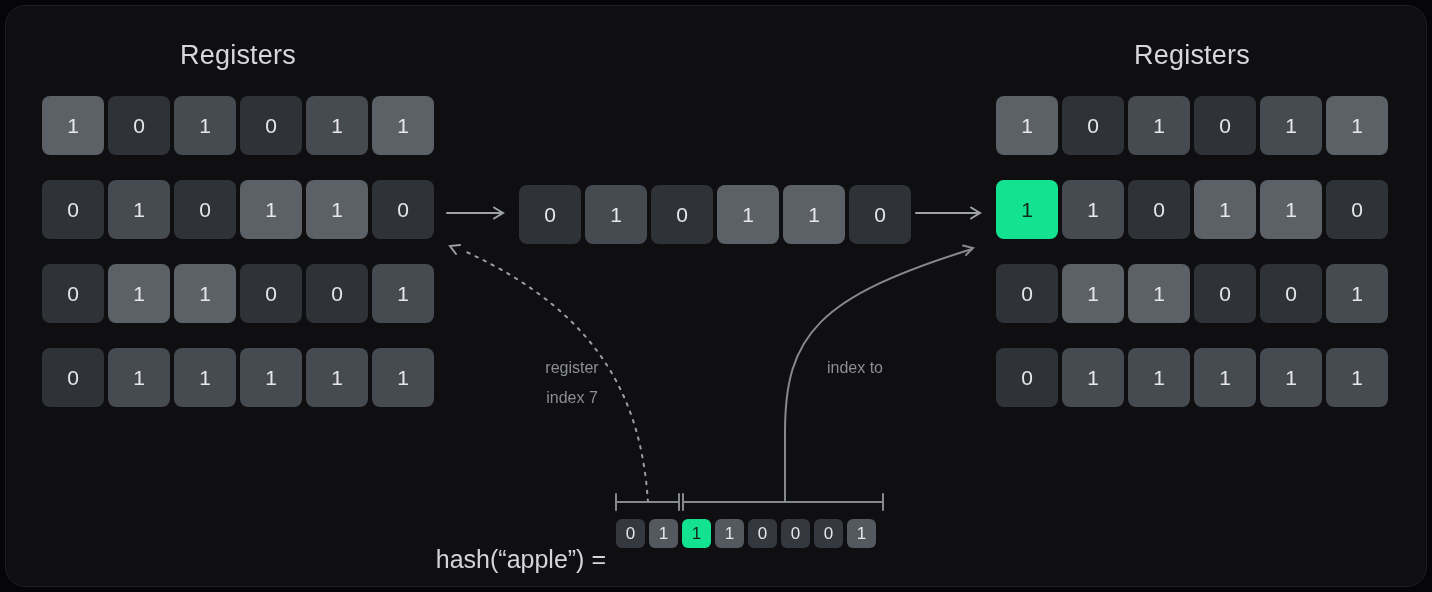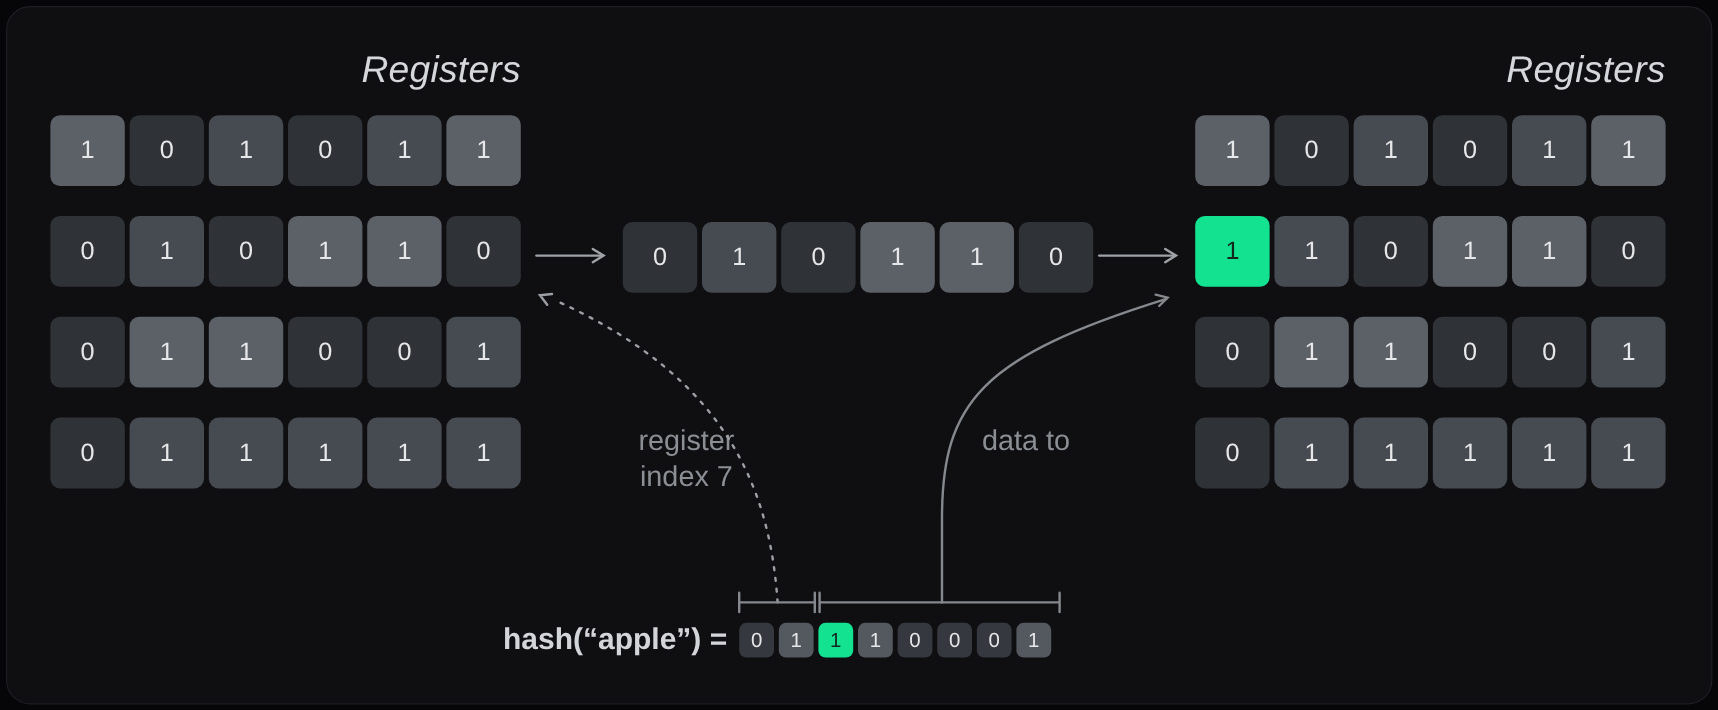--- a/index.html
+++ b/index.html
@@ -1,37 +1,37 @@
 <!DOCTYPE html>
 <html><head>
 <meta charset="utf-8">
 <style>
   html,body{margin:0;padding:0;background:#060608;}
   body{font-family:"Liberation Sans", sans-serif; -webkit-font-smoothing:antialiased;}
   .stage{position:relative;width:1432px;height:592px;background:#060608;overflow:hidden;}
   .panel{position:absolute;left:5px;top:5px;width:1420px;height:580px;background:#0f0f12;
          border:1px solid #1e1e23;border-radius:20px;}
   .abs{position:absolute;}
-  .title{width:392px;text-align:right;font-size:31px;color:#d6d7da;letter-spacing:.2px;font-style:italic;}
+  .title{width:392px;text-align:center;font-size:27px;color:#d6d7da;letter-spacing:.2px;}
   .grid{display:flex;flex-direction:column;gap:25px;}
   .cell-row{display:flex;gap:4px;}
   .cell{width:62px;height:59px;border-radius:8px;display:flex;align-items:center;justify-content:center;
         font-size:21px;color:#e6e7e9;}
   .cell.s-d{background:#2f3237}
   .cell.s-m{background:#464a51}
   .cell.s-l{background:#5c6168}
   .cell.s-g{background:#13e291;color:#13271d}
   .bits-row{display:flex;gap:4px;}
   .bit{width:29px;height:29px;border-radius:6px;display:flex;align-items:center;justify-content:center;
        font-size:17px;color:#e6e7e9;}
   .bit.s-d{background:#35383e}
   .bit.s-m{background:#54585f}
   .bit.s-g{background:#13e291;color:#13271d}
   .hash-label{width:306px;height:30px;line-height:30px;text-align:right;font-size:25px;color:#d4d5d8;}
-  .note{width:240px;text-align:center;font-size:24px;line-height:30px;color:#8b8e93;}
+  .note{width:240px;text-align:center;font-size:16px;line-height:30px;color:#8b8e93;}
   svg.overlay{position:absolute;left:0;top:0;pointer-events:none;}
 </style>
 </head>
 <body>
 
 <div class="stage">
   <div class="panel"></div>
 
   <div class="abs title" style="left:42px;top:40px;">Registers</div>
   <div class="abs title" style="left:996px;top:40px;">Registers</div>
@@ -113,24 +113,24 @@
         <div class="cell s-m">1</div>
         <div class="cell s-m">1</div>
       </div>
     </div>
 
   <div class="abs note" style="left:452px;top:353px;">
     <div>register</div>
     <div>index 7</div>
   </div>
   <div class="abs note" style="left:735px;top:353px;">
-    <div>data to</div>
+    <div>index to</div>
   </div>
 
-  <div class="abs hash-label" style="left:300px;top:518px;font-weight:bold;">hash(“apple”) =</div>
+  <div class="abs hash-label" style="left:300px;top:544px;">hash(“apple”) =</div>
   <div class="abs bits-row" style="left:616px;top:519px;">
       <div class="bit s-d">0</div>
       <div class="bit s-m">1</div>
       <div class="bit s-g">1</div>
       <div class="bit s-m">1</div>
       <div class="bit s-d">0</div>
       <div class="bit s-d">0</div>
       <div class="bit s-d">0</div>
       <div class="bit s-m">1</div>
     </div>

